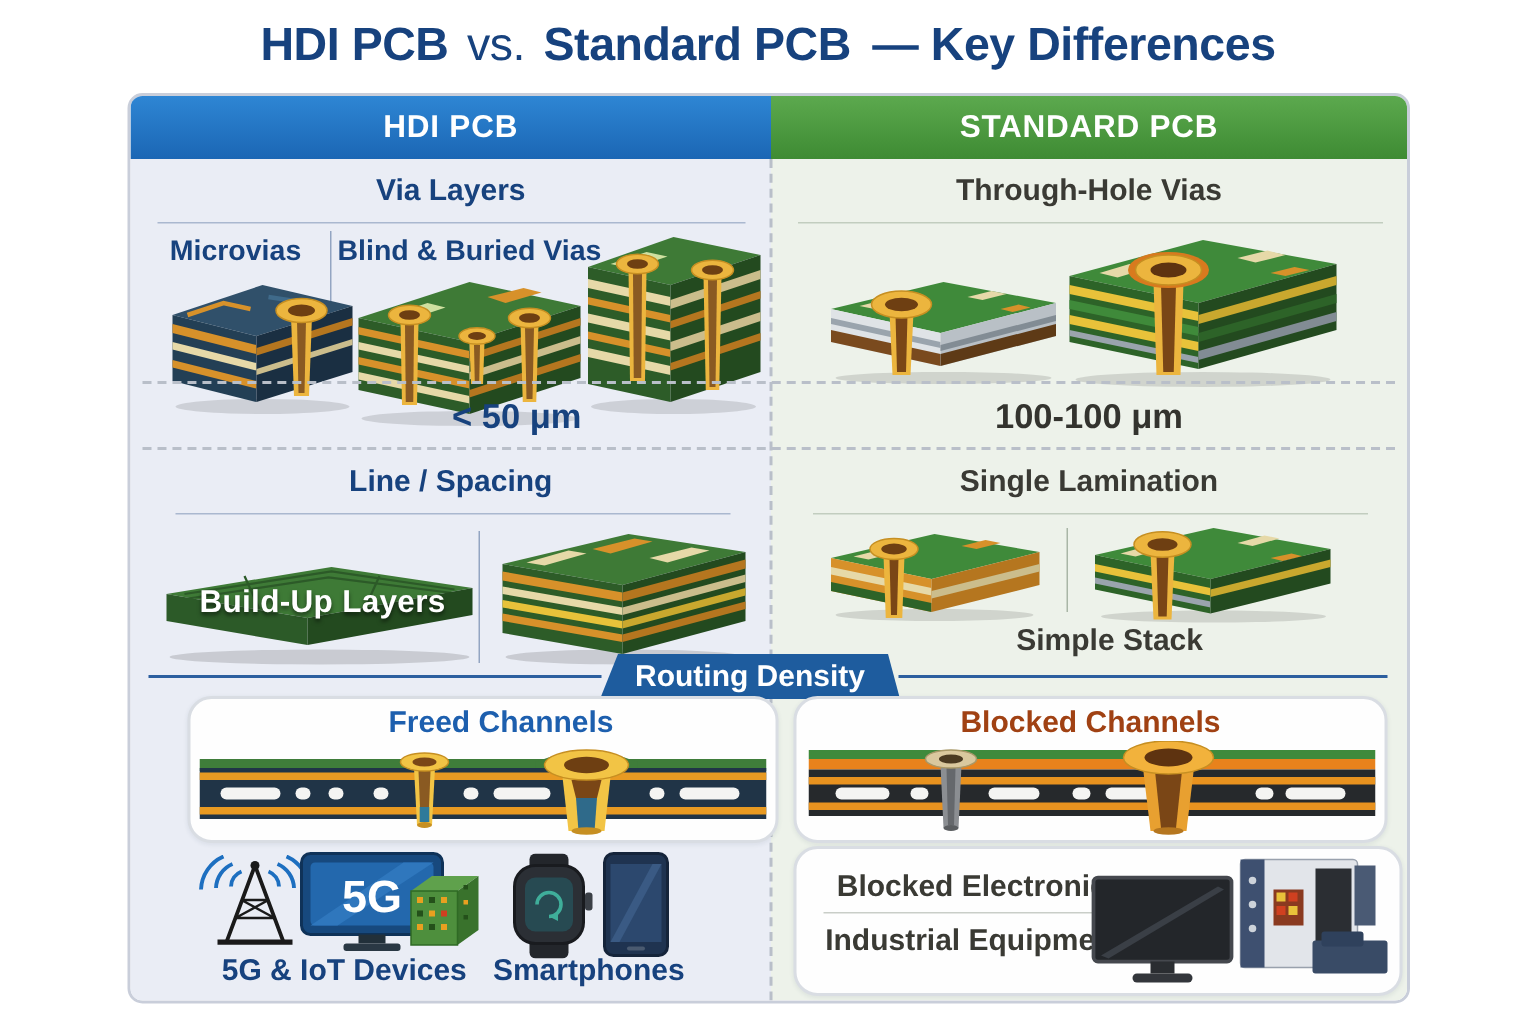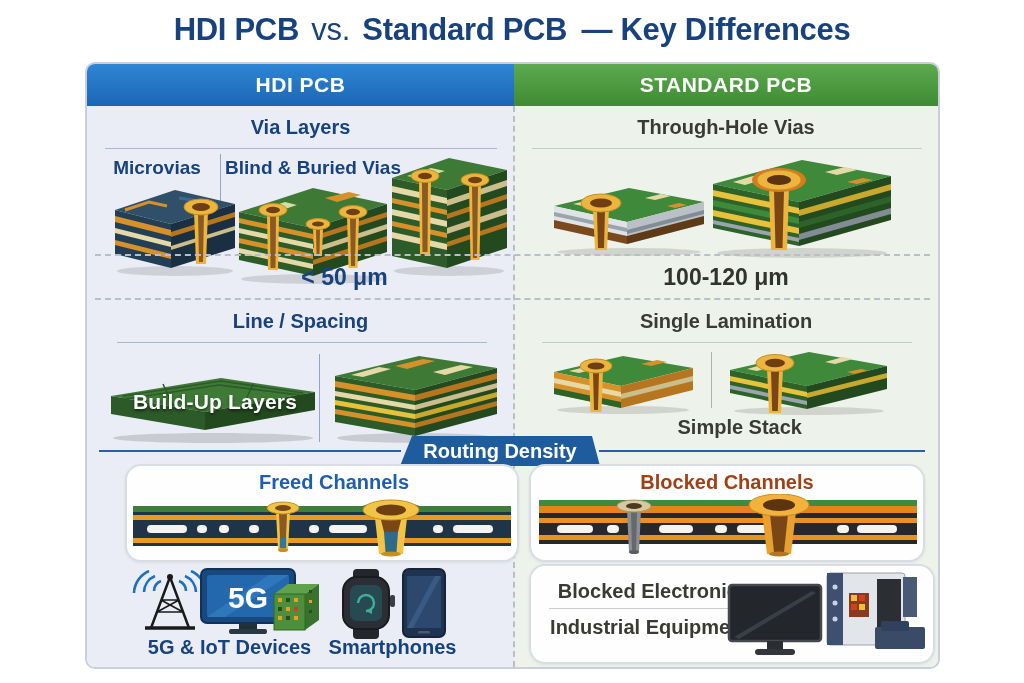--- a/index.html
+++ b/index.html
@@ -201,21 +201,21 @@
     <polygon points="92,86 184,60 184,66 92,92" fill="#828c94"></polygon>
     <polygon points="62,40 82,40 80,102 64,102" fill="#ecb53e"></polygon>
     <polygon points="67,42 77,42 75.5,100 68.5,100" fill="#7a4616"></polygon>
     <ellipse cx="72" cy="32" rx="27" ry="12" fill="#d87a1e"></ellipse>
     <ellipse cx="72" cy="32" rx="22" ry="10" fill="#ecb53e" stroke="#c68f22"></ellipse>
     <ellipse cx="72" cy="32" rx="12" ry="5" fill="#5e3310"></ellipse>
   </svg>
 
   <div class="abs dash-h" style="left:8px;top:190px;width:835px;"></div>
   <div class="abs val-blue" style="left:0;top:200px;width:427px;">&lt; 50 μm</div>
-  <div class="abs val-dark" style="left:427px;top:200px;width:424px;">100-120 μm</div>
+  <div class="abs val-dark" style="left:427px;top:200px;width:424px;">100-100 μm</div>
   <div class="abs dash-h" style="left:8px;top:234px;width:835px;"></div>
 
   <div class="abs h-blue" style="left:0;top:246px;width:427px;">Line / Spacing</div>
   <div class="abs underline" style="left:30px;top:278px;width:370px;"></div>
   <div class="abs h-dark" style="left:427px;top:246px;width:424px;">Single Lamination</div>
   <div class="abs underline green" style="left:455px;top:278px;width:370px;"></div>
 
 
   <svg class="abs" style="left:16px;top:308px;" width="222" height="74" viewBox="0 0 222 74">
     <ellipse cx="110" cy="66" rx="100" ry="5" fill="rgba(0,0,0,0.14)"></ellipse>

